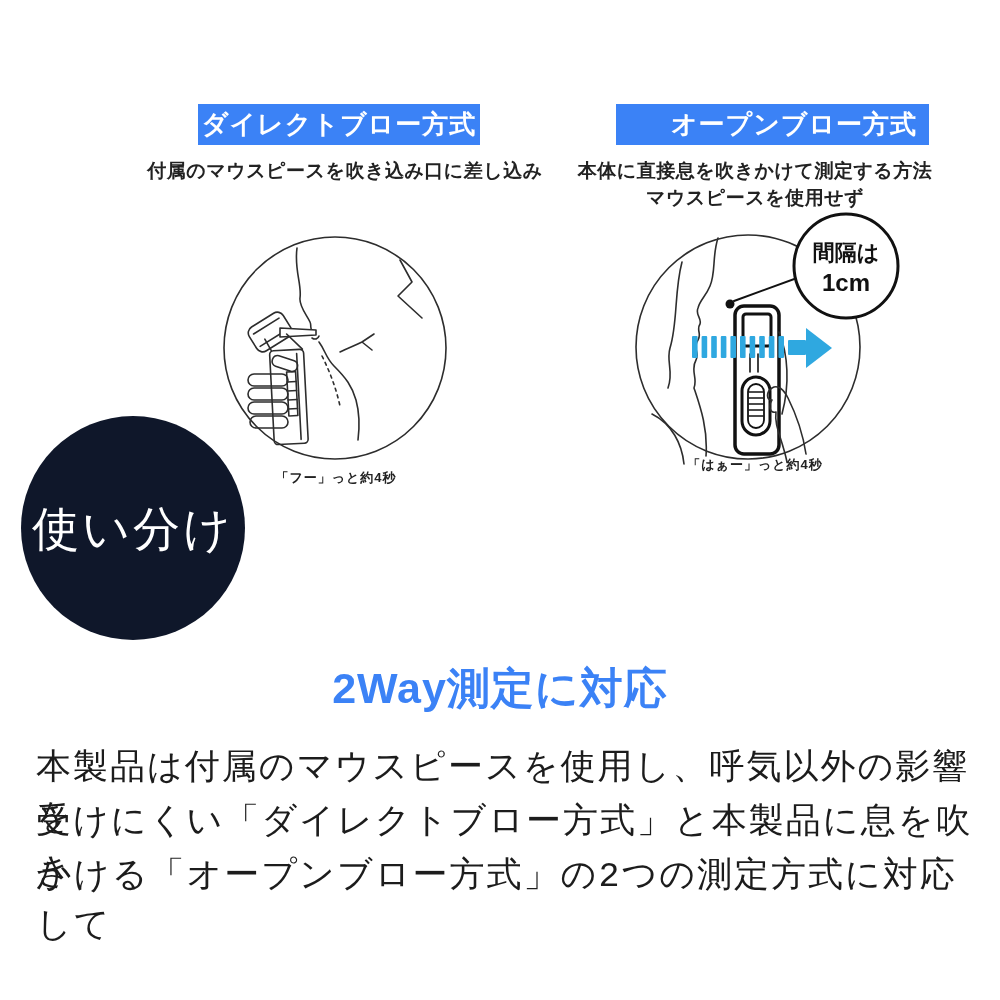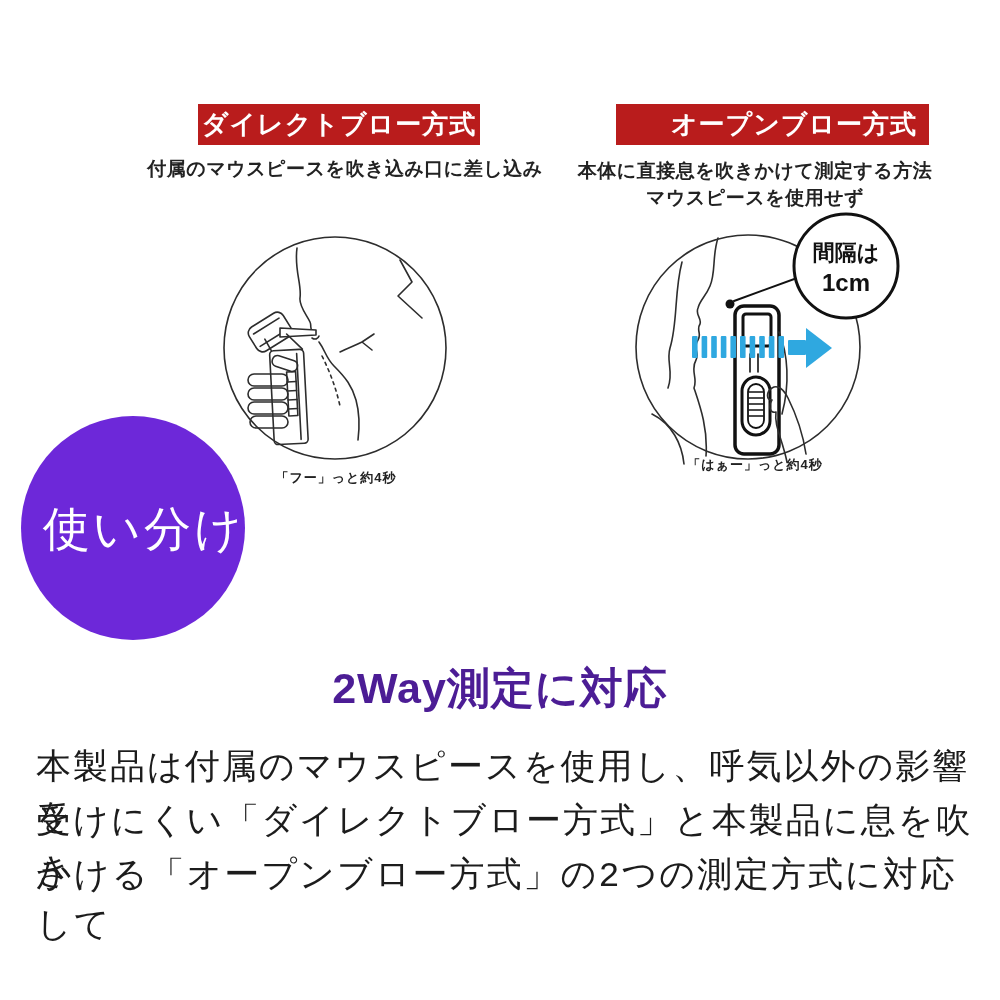--- a/index.html
+++ b/index.html
@@ -4,54 +4,54 @@
 <style>
   html,body{margin:0;padding:0;}
   body{
     width:1000px;height:1000px;background:#ffffff;position:relative;
     font-family:"Liberation Sans","DejaVu Sans",sans-serif;color:#1f1f1f;
     overflow:hidden;
   }
   .abs{position:absolute;}
   
   .method-header{
-    background:#b91c1c;color:#ffffff;font-weight:bold;font-size:26px;
+    background:#3b82f6;color:#ffffff;font-weight:bold;font-size:26px;
     letter-spacing:1px;display:flex;align-items:center;justify-content:center;
     height:41px;top:104px;
   }
   .hdr-left{left:198px;width:282px;}
   .hdr-right{left:616px;width:270px;padding-left:43px;}
   
   .method-desc{
     top:157px;text-align:center;font-size:19px;font-weight:600;
     line-height:27px;letter-spacing:0.5px;color:#222;
   }
-  .desc-left{left:110px;width:470px;font-family:Liberation Mono, monospace;}
+  .desc-left{left:110px;width:470px;}
   .desc-right{left:525px;width:460px;}
   
   .illus{pointer-events:none;}
   .illus-left{left:222px;top:234px;width:228px;height:228px;}
   .illus-right{left:622px;top:212px;width:290px;height:270px;}
   
   .cap{
     text-align:center;font-size:13px;font-weight:600;letter-spacing:1px;color:#222;
   }
   .cap-left{left:212px;width:248px;top:469px;}
   .cap-right{left:622px;width:266px;top:456px;}
   
   .badge{
     left:21px;top:416px;width:224px;height:224px;border-radius:50%;
-    background:#6d28d9;color:#ffffff;display:flex;
-    align-items:center;justify-content:flex-end;text-align:center;
+    background:#0f172a;color:#ffffff;display:flex;flex-direction:column;
+    align-items:center;justify-content:center;text-align:center;
   }
   .badge div{font-size:47px;line-height:63px;font-weight:500;letter-spacing:3px;}
   
   .sec-title{
     left:0;width:1000px;top:660px;text-align:center;
-    font-size:43px;font-weight:600;letter-spacing:1px;color:#4c1d95;
+    font-size:43px;font-weight:600;letter-spacing:1px;color:#3b82f6;
   }
   .body-text{left:36px;top:744px;width:950px;font-family:Liberation Mono, monospace;}
   .body-text div{
     font-size:35px;font-weight:400;letter-spacing:2px;height:54px;
     line-height:50px;color:#1c1c1c;
   }
   svg text{font-family:"Liberation Sans","DejaVu Sans",sans-serif;}
 </style>
 </head>
 <body>

